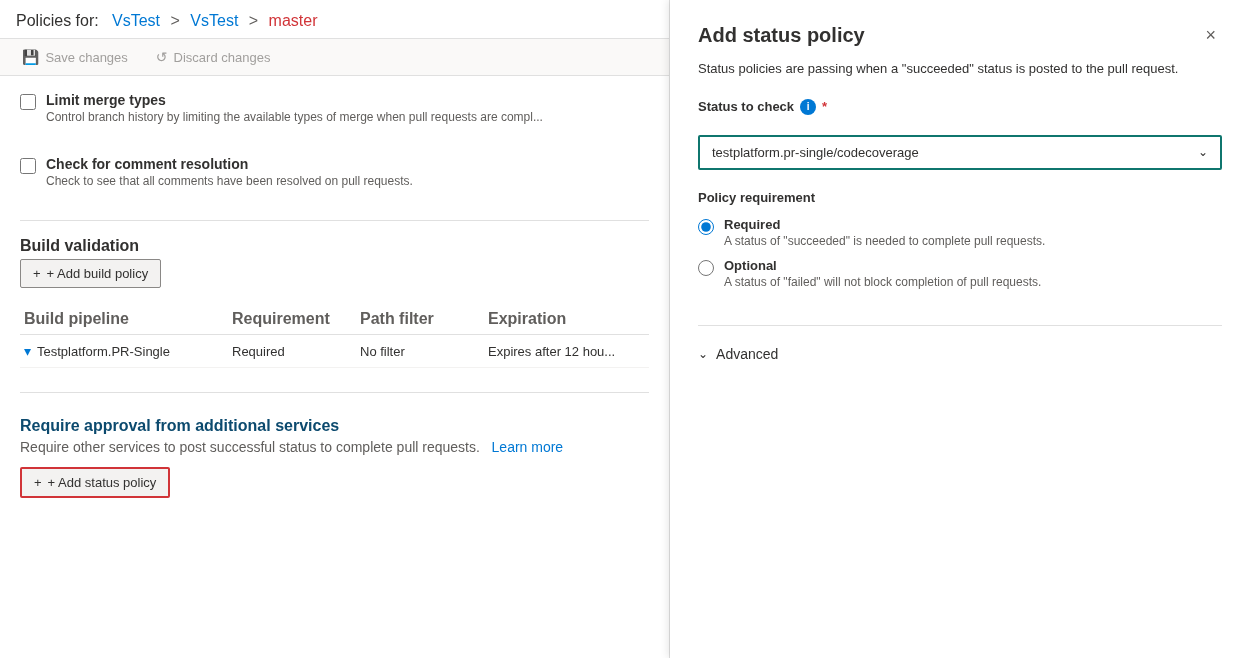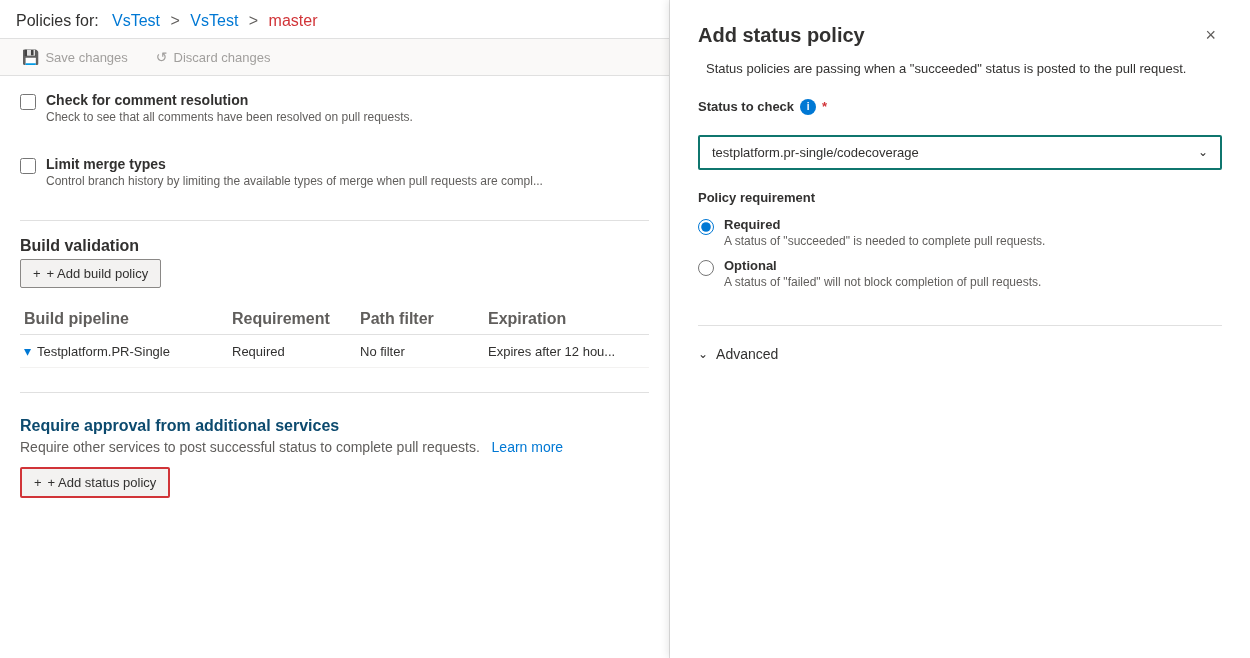--- a/index.html
+++ b/index.html
@@ -250,21 +250,20 @@
       color: #605e5c;
       padding: 2px 6px;
       line-height: 1;
     }
 
     .dialog-description {
       font-size: 13px;
       color: #323130;
       margin-bottom: 20px;
       line-height: 1.5;
-      margin-left: 8px;
     }
 
     .field-label {
       font-size: 13px;
       font-weight: 600;
       color: #323130;
       margin-bottom: 20px;
       display: flex;
       align-items: center;
       gap: 6px;
@@ -394,30 +393,30 @@
       <span class="icon">↺</span>
       <span>Discard changes</span>
     </button>
   </div>
 
   <div class="content-area">
 
     <div class="policy-item">
       <input type="checkbox" style="">
       <div class="policy-item-content">
-        <div class="title">Check for comment resolution</div>
-        <div class="desc">Check to see that all comments have been resolved on pull requests.</div>
+        <div class="title">Limit merge types</div>
+        <div class="desc">Control branch history by limiting the available types of merge when pull requests are compl...</div>
       </div>
     </div>
 
     <div class="policy-item">
       <input type="checkbox" style="">
       <div class="policy-item-content">
-        <div class="title">Limit merge types</div>
-        <div class="desc">Control branch history by limiting the available types of merge when pull requests are compl...</div>
+        <div class="title">Check for comment resolution</div>
+        <div class="desc">Check to see that all comments have been resolved on pull requests.</div>
       </div>
     </div>
 
     <div class="divider"></div>
 
     <div class="policy-section">
       <div class="section-title">Build validation</div>
       <button class="add-btn">
         <span>+</span>
         <span>+ Add build policy</span>

